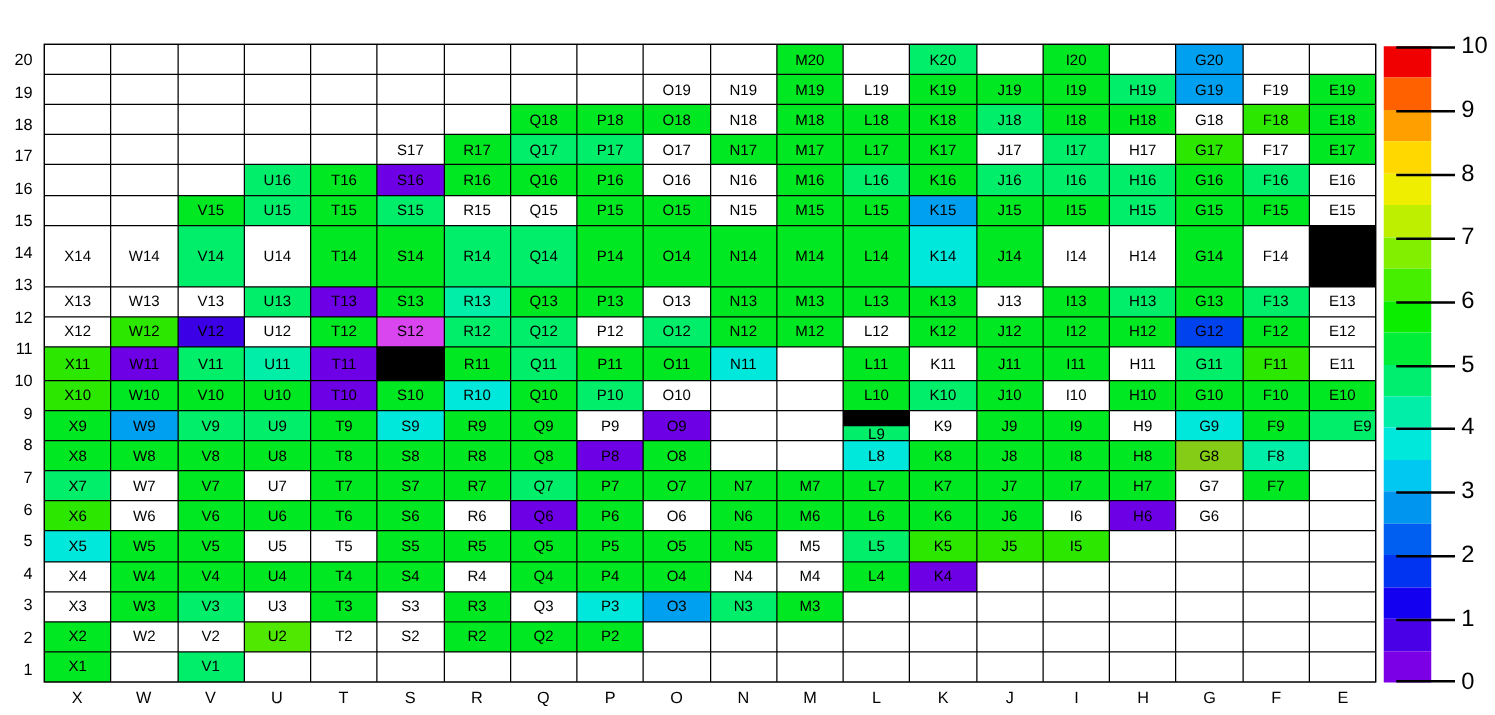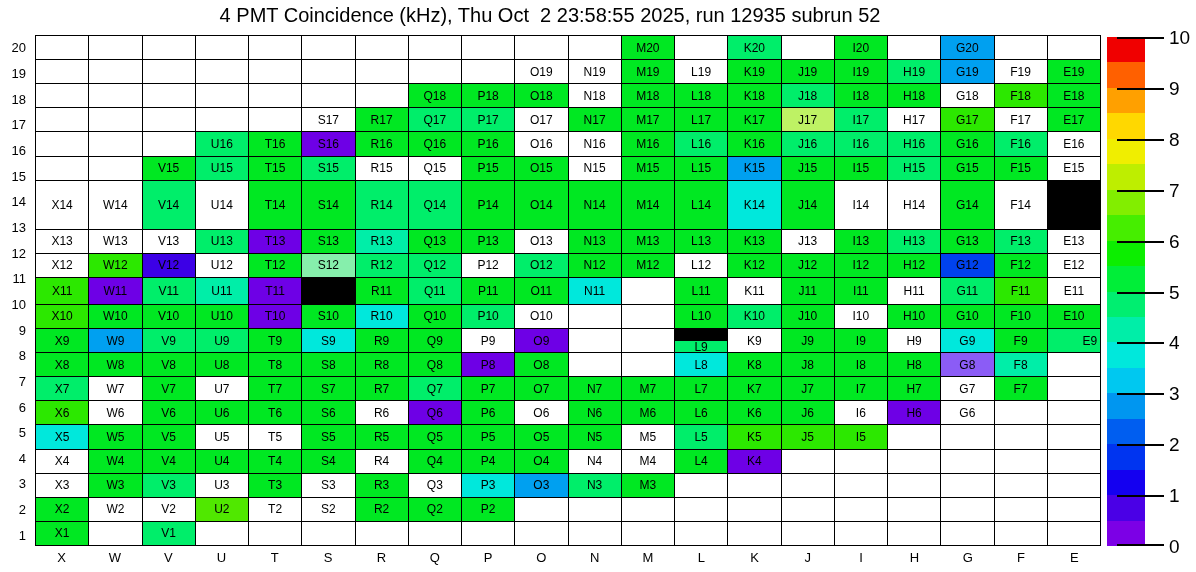--- a/index.html
+++ b/index.html
@@ -47,21 +47,20 @@
   }
   .cbar-tick-label{
     position:absolute;left:62px;font-size:19px;line-height:1;
     transform:translateY(-50%);
   }
 </style>
 </head>
 <body>
 
 <div id="canvas">
-  <div id="title">4 PMT Coincidence (kHz), Thu Oct  2 23:58:55 2025, run 12935 subrun 52</div>
   <div id="y-axis">
       <div>20</div>
       <div>19</div>
       <div>18</div>
       <div>17</div>
       <div>16</div>
       <div>15</div>
       <div>14</div>
       <div>13</div>
       <div>12</div>
@@ -145,21 +144,21 @@
       <div class="cell"></div>
       <div class="cell" style="background: rgb(255, 255, 255);">S17</div>
       <div class="cell" style="background: rgb(0, 232, 34);">R17</div>
       <div class="cell" style="background: rgb(0, 238, 106);">Q17</div>
       <div class="cell" style="background: rgb(0, 238, 106);">P17</div>
       <div class="cell" style="background: rgb(255, 255, 255);">O17</div>
       <div class="cell" style="background: rgb(0, 232, 34);">N17</div>
       <div class="cell" style="background: rgb(0, 232, 34);">M17</div>
       <div class="cell" style="background: rgb(0, 232, 34);">L17</div>
       <div class="cell" style="background: rgb(0, 232, 34);">K17</div>
-      <div class="cell" style="background: #bef264;">J17</div>
+      <div class="cell" style="background: #ffffff;">J17</div>
       <div class="cell" style="background: rgb(0, 238, 106);">I17</div>
       <div class="cell" style="background: rgb(255, 255, 255);">H17</div>
       <div class="cell" style="background: rgb(44, 232, 0);">G17</div>
       <div class="cell" style="background: rgb(255, 255, 255);">F17</div>
       <div class="cell" style="background: rgb(0, 232, 34);">E17</div>
       <div class="cell"></div>
       <div class="cell"></div>
       <div class="cell"></div>
       <div class="cell" style="background: rgb(0, 238, 106);">U16</div>
       <div class="cell" style="background: rgb(0, 232, 34);">T16</div>
@@ -236,21 +235,21 @@
       <div class="cell" style="background: rgb(0, 232, 34);">I13</div>
       <div class="cell" style="background: rgb(0, 238, 106);">H13</div>
       <div class="cell" style="background: rgb(0, 232, 34);">G13</div>
       <div class="cell" style="background: rgb(0, 238, 106);">F13</div>
       <div class="cell" style="background: rgb(255, 255, 255);">E13</div>
       <div class="cell" style="background: rgb(255, 255, 255);">X12</div>
       <div class="cell" style="background: rgb(44, 232, 0);">W12</div>
       <div class="cell" style="background: rgb(60, 0, 230);">V12</div>
       <div class="cell" style="background: rgb(255, 255, 255);">U12</div>
       <div class="cell" style="background: rgb(0, 232, 34);">T12</div>
-      <div class="cell" style="background: #86efac;">S12</div>
+      <div class="cell" style="background: #d946ef;">S12</div>
       <div class="cell" style="background: rgb(0, 238, 106);">R12</div>
       <div class="cell" style="background: rgb(0, 238, 106);">Q12</div>
       <div class="cell" style="background: rgb(255, 255, 255);">P12</div>
       <div class="cell" style="background: rgb(0, 238, 106);">O12</div>
       <div class="cell" style="background: rgb(0, 232, 34);">N12</div>
       <div class="cell" style="background: rgb(0, 232, 34);">M12</div>
       <div class="cell" style="background: rgb(255, 255, 255);">L12</div>
       <div class="cell" style="background: rgb(0, 232, 34);">K12</div>
       <div class="cell" style="background: rgb(0, 232, 34);">J12</div>
       <div class="cell" style="background: rgb(0, 232, 34);">I12</div>
@@ -328,21 +327,21 @@
       <div class="cell" style="background: rgb(0, 232, 34);">Q8</div>
       <div class="cell" style="background: rgb(110, 0, 230);">P8</div>
       <div class="cell" style="background: rgb(0, 232, 34);">O8</div>
       <div class="cell"></div>
       <div class="cell"></div>
       <div class="cell" style="background: rgb(0, 232, 220);">L8</div>
       <div class="cell" style="background: rgb(0, 232, 34);">K8</div>
       <div class="cell" style="background: rgb(0, 232, 34);">J8</div>
       <div class="cell" style="background: rgb(0, 232, 34);">I8</div>
       <div class="cell" style="background: rgb(0, 232, 34);">H8</div>
-      <div class="cell" style="background: #8b5cf6;">G8</div>
+      <div class="cell" style="background: #84cc16;">G8</div>
       <div class="cell" style="background: rgb(0, 238, 168);">F8</div>
       <div class="cell"></div>
       <div class="cell" style="background: rgb(0, 238, 106);">X7</div>
       <div class="cell" style="background: rgb(255, 255, 255);">W7</div>
       <div class="cell" style="background: rgb(0, 232, 34);">V7</div>
       <div class="cell" style="background: rgb(255, 255, 255);">U7</div>
       <div class="cell" style="background: rgb(0, 232, 34);">T7</div>
       <div class="cell" style="background: rgb(0, 232, 34);">S7</div>
       <div class="cell" style="background: rgb(0, 232, 34);">R7</div>
       <div class="cell" style="background: rgb(0, 238, 106);">Q7</div>

